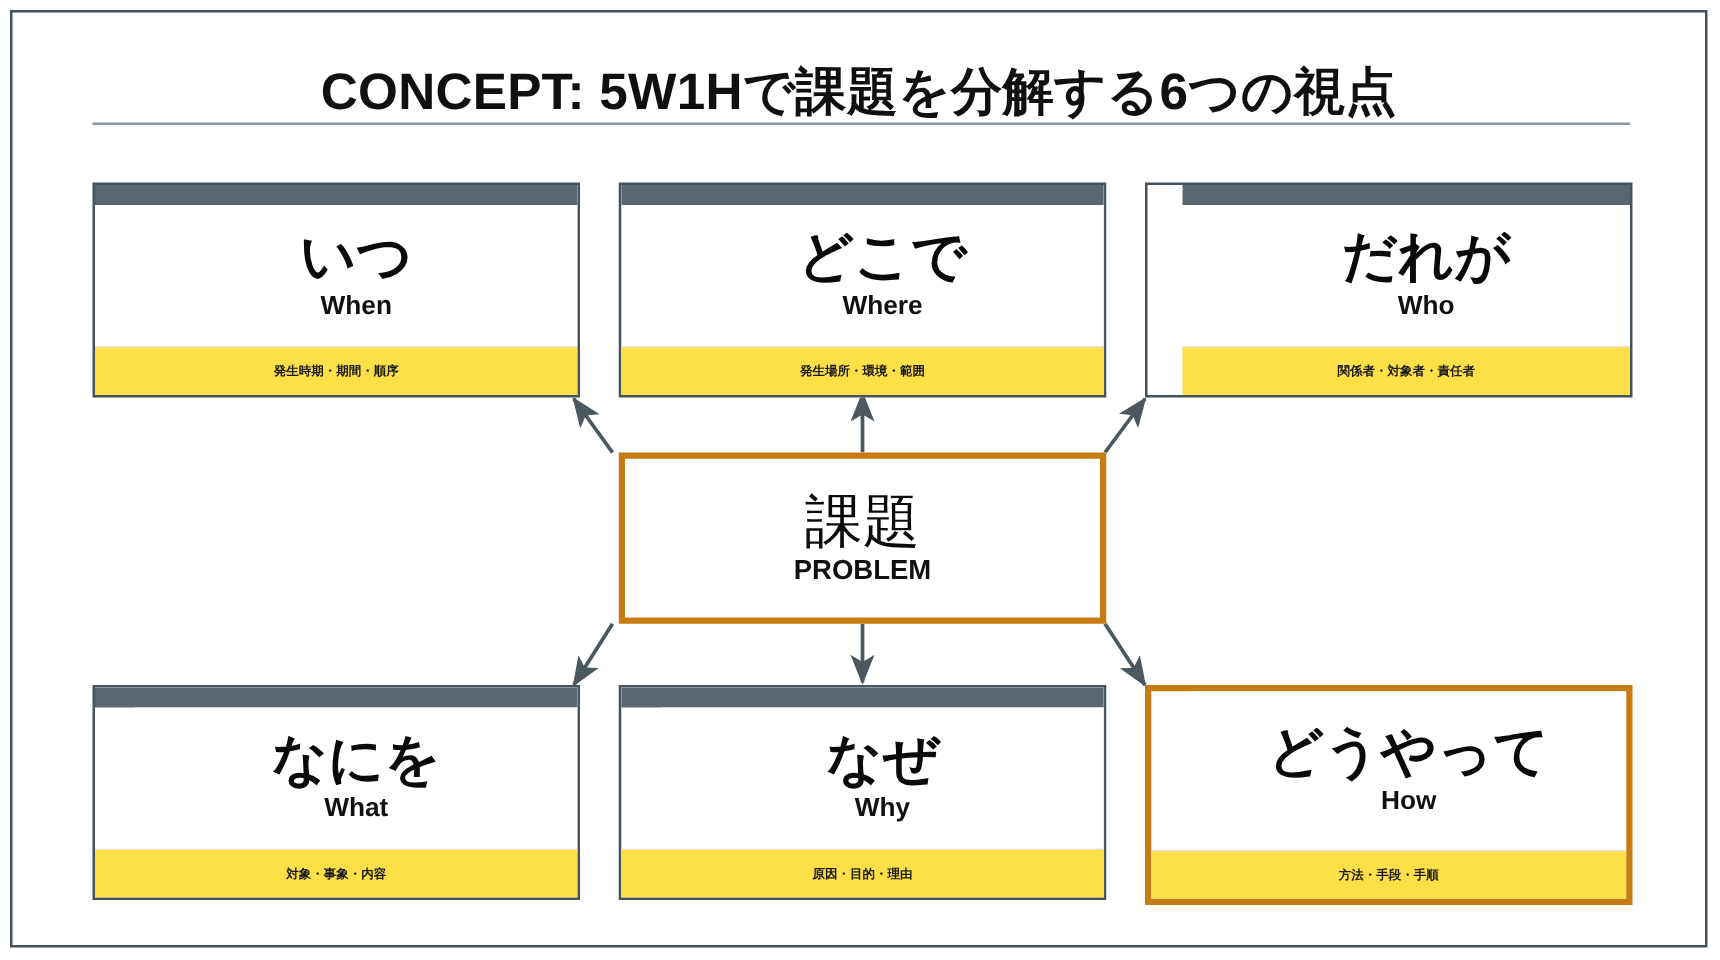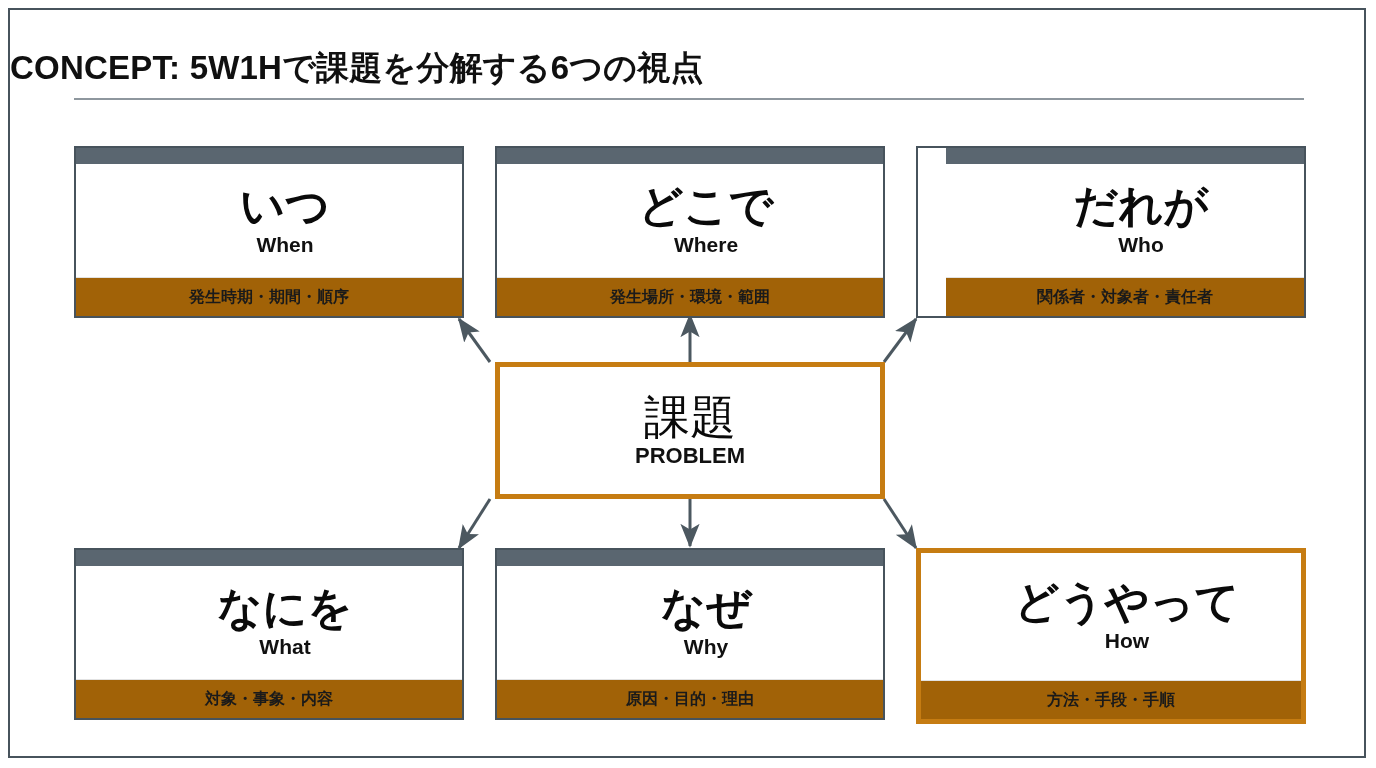--- a/index.html
+++ b/index.html
@@ -27,22 +27,22 @@
     position: absolute;
     inset: 0;
   }
 
   
   .title {
     position: absolute;
     left: 0;
     top: 36px;
     width: 100%;
-    text-align: left;
-    font-size: 33px;
+    text-align: center;
+    font-size: 41px;
     font-weight: bold;
     color: #101010;
     letter-spacing: 0.2px;
     white-space: nowrap;
   }
   .title-rule {
     position: absolute;
     left: 64px;
     top: 88px;
     width: 1230px;
@@ -86,26 +86,26 @@
     font-size: 21px;
     font-weight: bold;
     color: #111111;
     margin-top: 4px;
     line-height: 1.1;
     white-space: nowrap;
   }
   .card .footer {
     flex: 0 0 auto;
     height: 38px;
-    background: #a16207;
+    background: #fde047;
     border-top: 1px solid #e2e2e2;
     display: flex;
     align-items: center;
     justify-content: center;
-    font-size: 16px;
+    font-size: 10px;
     font-weight: bold;
     color: #1a1a1a;
     white-space: nowrap;
   }
 
   
   .card.accent {
     border: 5px solid #c67c12;
   }
 

